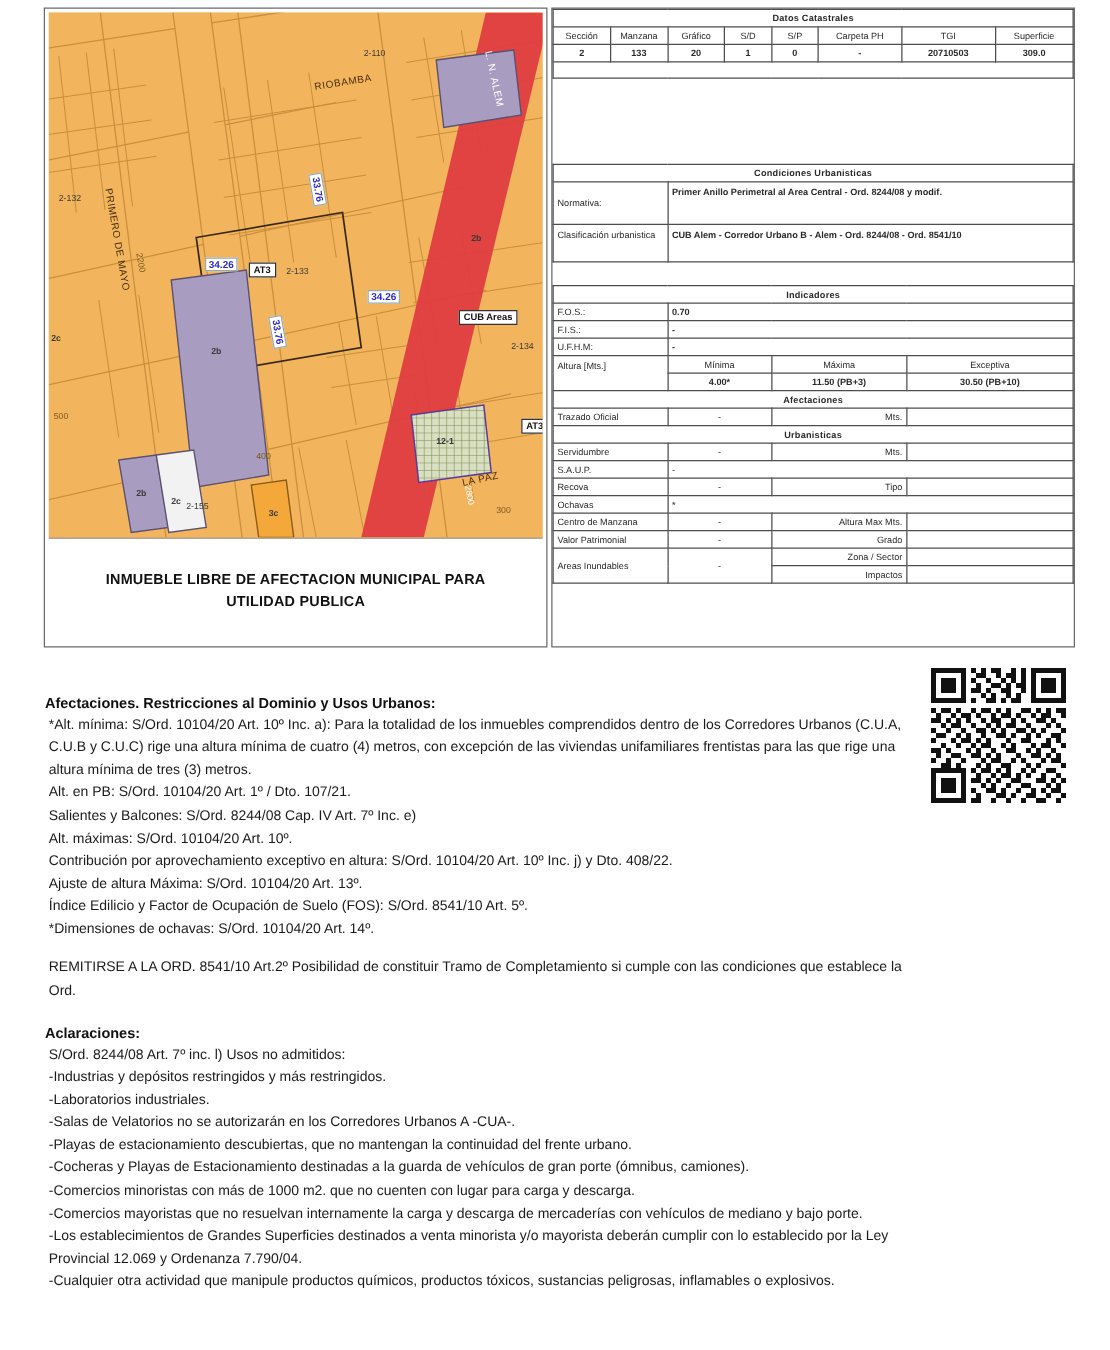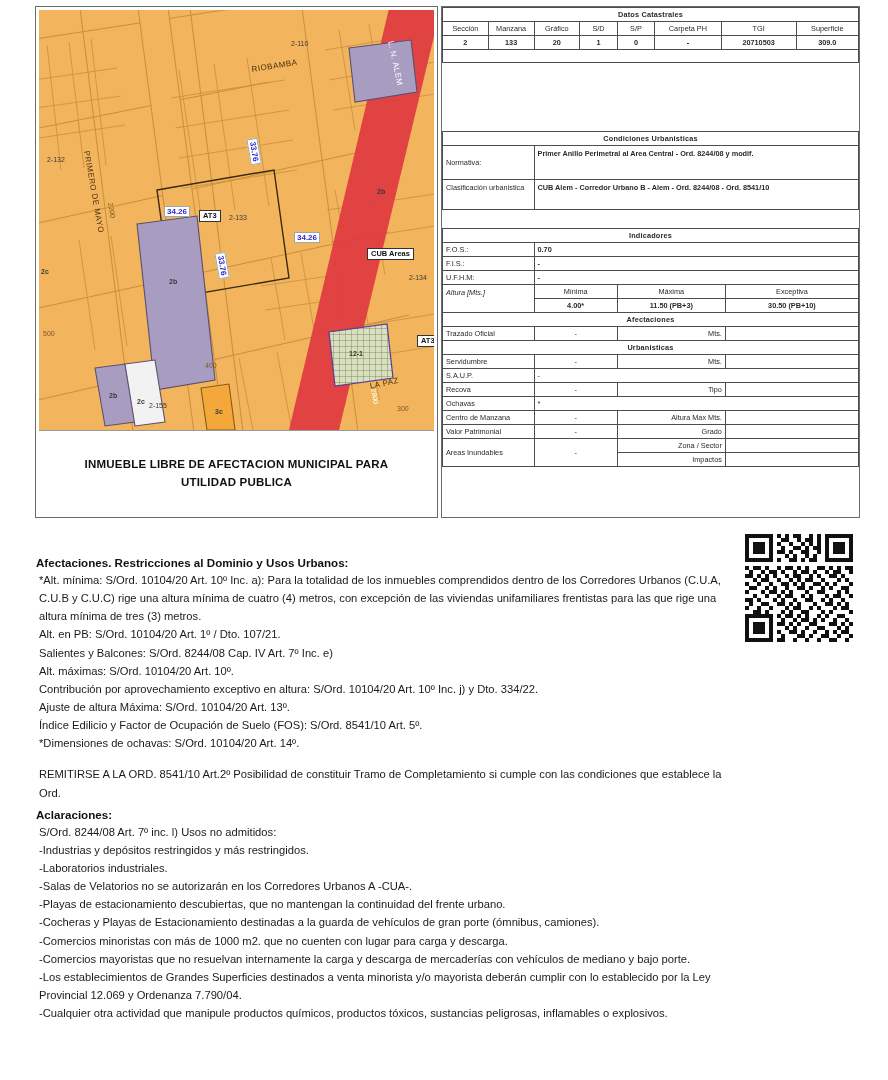--- a/index.html
+++ b/index.html
@@ -252,21 +252,21 @@
         </tr>
         <tr>
           <td class="lbl">F.I.S.:</td>
           <td class="val" colspan="3">-</td>
         </tr>
         <tr>
           <td class="lbl">U.F.H.M:</td>
           <td class="val" colspan="3">-</td>
         </tr>
         <tr>
-          <td class="lbl" rowspan="2" style="vertical-align:top;padding-top:3px;font-style:italic;">Altura [Mts.]</td>
+          <td class="lbl" rowspan="2" style="vertical-align:top;padding-top:3px;">Altura [Mts.]</td>
           <td class="ch">Mínima</td>
           <td class="ch">Máxima</td>
           <td class="ch">Exceptiva</td>
         </tr>
         <tr>
           <td class="cv">4.00*</td>
           <td class="cv">11.50 (PB+3)</td>
           <td class="cv">30.50 (PB+10)</td>
         </tr>
 
@@ -535,27 +535,27 @@
       </g>
     </svg>
   </div>
 
   <div class="body">
     <h3>Afectaciones. Restricciones al Dominio y Usos Urbanos:</h3>
     <p class="ind">*Alt. mínima: S/Ord. 10104/20 Art. 10º Inc. a): Para la totalidad de los inmuebles comprendidos dentro de los Corredores Urbanos (C.U.A, C.U.B y C.U.C) rige una altura mínima de cuatro (4) metros, con excepción de las viviendas unifamiliares frentistas para las que rige una altura mínima de tres (3) metros.</p>
     <p class="ind">Alt. en PB: S/Ord. 10104/20 Art. 1º / Dto. 107/21.</p>
     <p class="ind">Salientes y Balcones: S/Ord. 8244/08 Cap. IV Art. 7º Inc. e)</p>
     <p class="ind">Alt. máximas: S/Ord. 10104/20 Art. 10º.</p>
-    <p class="ind">Contribución por aprovechamiento exceptivo en altura: S/Ord. 10104/20 Art. 10º Inc. j) y Dto. 334/22.</p>
+    <p class="ind">Contribución por aprovechamiento exceptivo en altura: S/Ord. 10104/20 Art. 10º Inc. j) y Dto. 408/22.</p>
     <p class="ind">Ajuste de altura Máxima: S/Ord. 10104/20 Art. 13º.</p>
     <p class="ind">Índice Edilicio y Factor de Ocupación de Suelo (FOS): S/Ord. 8541/10 Art. 5º.</p>
     <p class="ind">*Dimensiones de ochavas: S/Ord. 10104/20 Art. 14º.</p>
     <div class="blank"></div>
     <p class="ind">REMITIRSE A LA ORD. 8541/10  Art.2º Posibilidad de constituir Tramo de Completamiento si cumple con las condiciones que establece la Ord.</p>
-    <h3 style="margin-top:6px;">Aclaraciones:</h3>
+    <h3 style="margin-top:18px;">Aclaraciones:</h3>
     <p class="ind">S/Ord. 8244/08 Art. 7º inc. l) Usos no admitidos:</p>
     <p class="ind">-Industrias y depósitos restringidos y más restringidos.</p>
     <p class="ind">-Laboratorios industriales.</p>
     <p class="ind">-Salas de Velatorios no se autorizarán en los Corredores Urbanos A -CUA-.</p>
     <p class="ind">-Playas de estacionamiento descubiertas, que no mantengan la continuidad del frente urbano.</p>
     <p class="ind">-Cocheras y Playas de Estacionamiento destinadas a la guarda de vehículos de gran porte (ómnibus, camiones).</p>
     <p class="ind">-Comercios minoristas con más de 1000 m2. que no cuenten con lugar para carga y descarga.</p>
     <p class="ind">-Comercios mayoristas que no resuelvan internamente la carga y descarga de mercaderías con vehículos de mediano y bajo porte.</p>
     <p class="ind">-Los establecimientos de Grandes Superficies destinados a venta minorista y/o mayorista deberán cumplir con lo establecido por la Ley Provincial 12.069 y Ordenanza 7.790/04.</p>
     <p class="ind">-Cualquier otra actividad que manipule productos químicos, productos tóxicos, sustancias peligrosas, inflamables o explosivos.</p>

